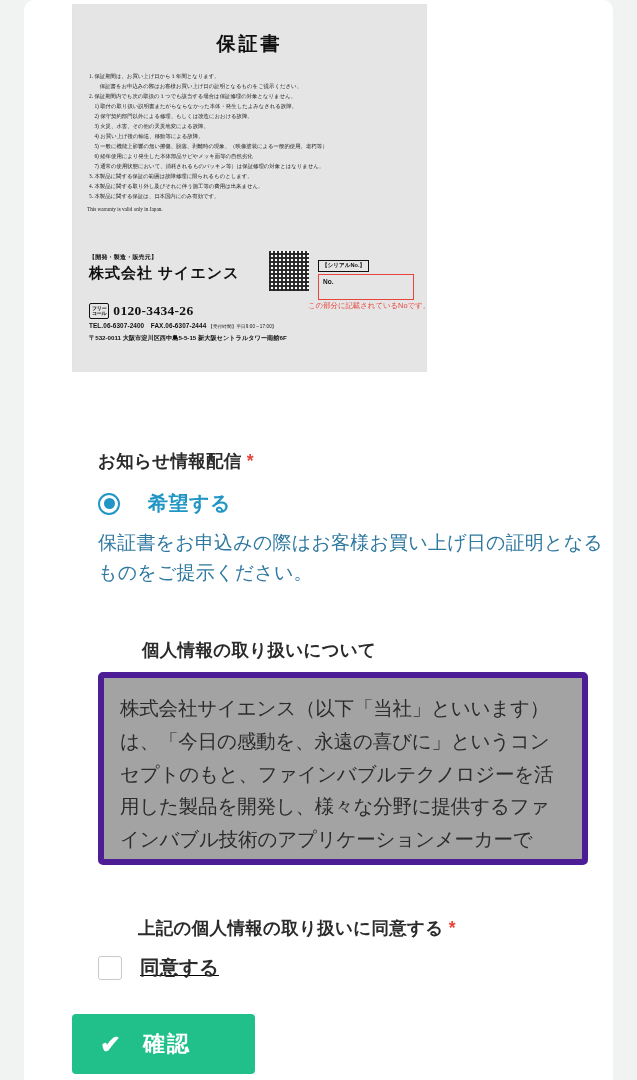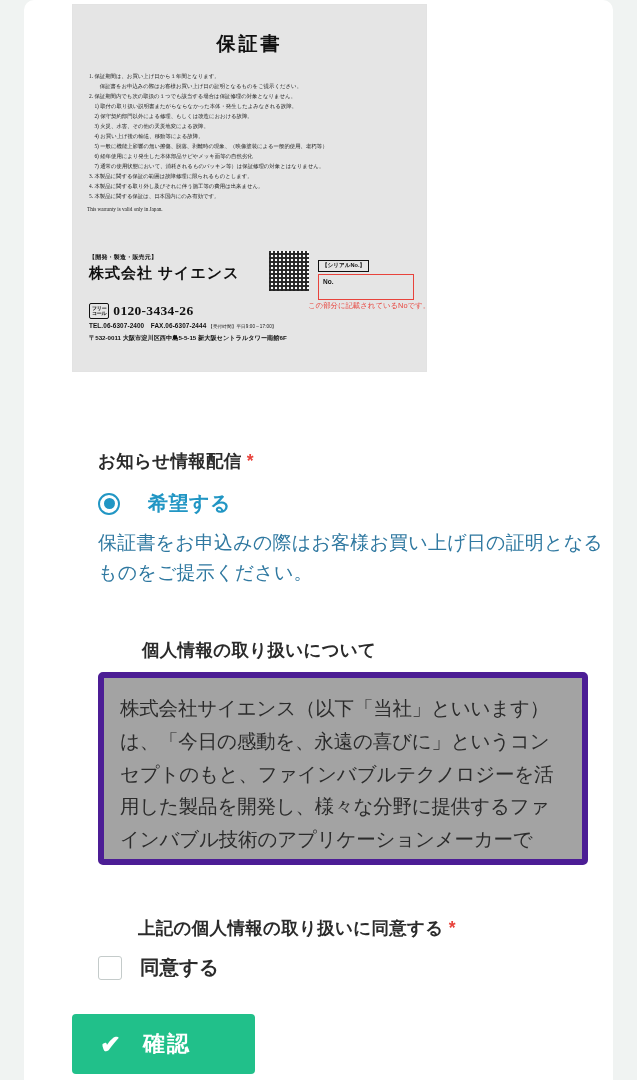--- a/index.html
+++ b/index.html
@@ -207,21 +207,21 @@
     padding: 14px 16px;
     font-size: 19.5px;
     line-height: 1.68;
     color: #2b2b2b;
     letter-spacing: -0.2px;
   }
 
   .check-row {
     position: absolute;
     left: 74px; top: 954px;
-    display: flex; align-items: center;
+    display: flex; align-items: center; text-decoration: underline;
   }
   .checkbox {
     width: 24px; height: 24px;
     border: 1.6px solid #c4cbca;
     border-radius: 3px;
     background: #fff;
   }
   .check-label {
     margin-left: 18px;
     font-size: 19.5px;

